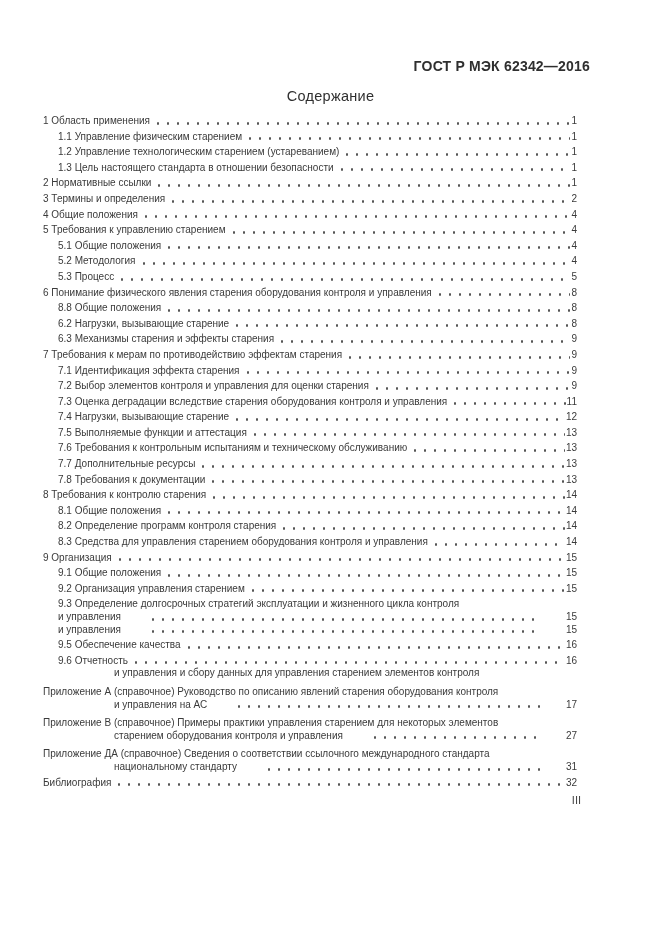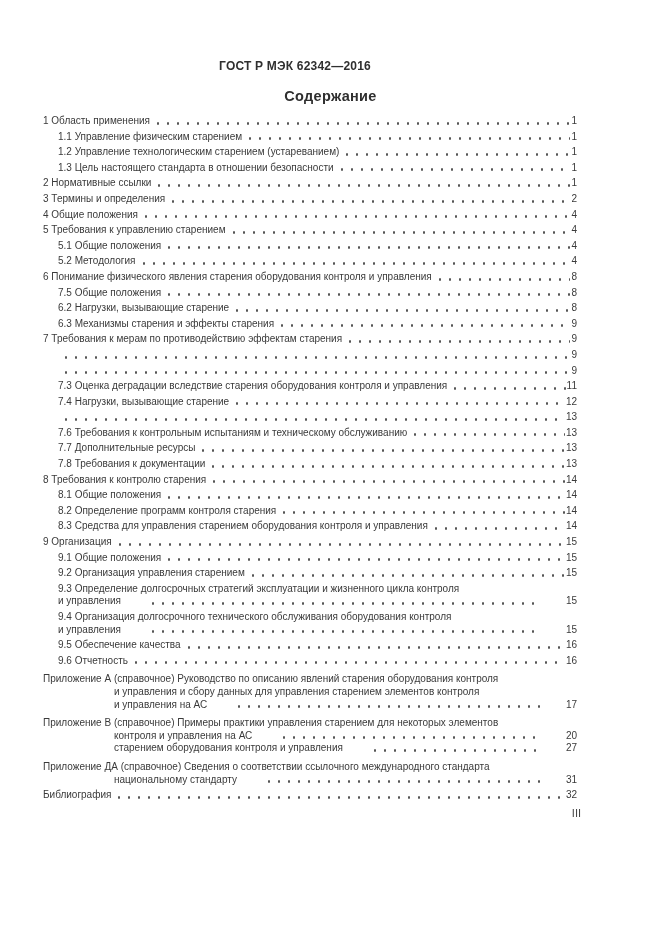--- a/index.html
+++ b/index.html
@@ -13,31 +13,31 @@
   body {
     width: 661px;
     height: 935px;
     background: var(--bg);
     font-family: "Liberation Sans", sans-serif;
     color: var(--text);
     overflow: hidden;
   }
   .page { padding-top: 60px; }
   .doc-header {
-    text-align: center;
+    text-align: right;
     margin-right: 71px;
     font-weight: bold;
-    font-size: 12px;
+    font-size: 14px;
     line-height: 13px;
     color: var(--heading);
     letter-spacing: 0.2px;
   }
   .doc-title {
     text-align: center;
-    font-weight: bold;
+    font-weight: normal;
     font-size: 14.5px;
     line-height: 18px;
     margin-top: 14px;
     color: var(--heading);
     letter-spacing: 0.3px;
   }
   .toc {
     margin: 8px 84px 0 43px;
     font-size: 10px;
   }
@@ -121,64 +121,72 @@
       <div class="toc-row lvl1">
         <span class="toc-text">5.1 Общие положения</span>
         <span class="leader"></span>
         <span class="pg">4</span>
       </div>
       <div class="toc-row lvl1">
         <span class="toc-text">5.2 Методология</span>
         <span class="leader"></span>
         <span class="pg">4</span>
       </div>
+      <div class="toc-row lvl1">
+        <span class="toc-text">5.3 Процесс</span>
+        <span class="leader"></span>
+        <span class="pg">5</span>
+      </div>
       <div class="toc-row lvl0">
         <span class="toc-text">6 Понимание физического явления старения оборудования контроля и управления</span>
         <span class="leader"></span>
         <span class="pg">8</span>
       </div>
       <div class="toc-row lvl1">
-        <span class="toc-text">7.5 Общие положения</span>
+        <span class="toc-text">8.8 Общие положения</span>
         <span class="leader"></span>
         <span class="pg">8</span>
       </div>
       <div class="toc-row lvl1">
         <span class="toc-text">6.2 Нагрузки, вызывающие старение</span>
         <span class="leader"></span>
         <span class="pg">8</span>
       </div>
       <div class="toc-row lvl1">
         <span class="toc-text">6.3 Механизмы старения и эффекты старения</span>
         <span class="leader"></span>
         <span class="pg">9</span>
       </div>
       <div class="toc-row lvl0">
         <span class="toc-text">7 Требования к мерам по противодействию эффектам старения</span>
         <span class="leader"></span>
         <span class="pg">9</span>
       </div>
       <div class="toc-row lvl1">
-        <span class="leader"></span>
-        <span class="pg">9</span>
-      </div>
-      <div class="toc-row lvl1">
+        <span class="toc-text">7.1 Идентификация эффекта старения</span>
+        <span class="leader"></span>
+        <span class="pg">9</span>
+      </div>
+      <div class="toc-row lvl1">
+        <span class="toc-text">7.2 Выбор элементов контроля и управления для оценки старения</span>
         <span class="leader"></span>
         <span class="pg">9</span>
       </div>
       <div class="toc-row lvl1">
         <span class="toc-text">7.3 Оценка деградации вследствие старения оборудования контроля и управления</span>
         <span class="leader"></span>
         <span class="pg">11</span>
       </div>
       <div class="toc-row lvl1">
         <span class="toc-text">7.4 Нагрузки, вызывающие старение</span>
         <span class="leader"></span>
         <span class="pg">12</span>
       </div>
       <div class="toc-row lvl1">
+        <span class="toc-text">7.5 Выполняемые функции и аттестация</span>
         <span class="leader"></span>
         <span class="pg">13</span>
       </div>
       <div class="toc-row lvl1">
         <span class="toc-text">7.6 Требования к контрольным испытаниям и техническому обслуживанию</span>
         <span class="leader"></span>
         <span class="pg">13</span>
       </div>
       <div class="toc-row lvl1">
         <span class="toc-text">7.7 Дополнительные ресурсы</span>
@@ -226,58 +234,50 @@
         <span class="pg">15</span>
       </div>
       <div class="toc-row lvl1">
         <span class="toc-text">9.3 Определение долгосрочных стратегий эксплуатации и жизненного цикла контроля</span>
       </div>
       <div class="toc-row lvl1 cont">
         <span class="toc-text">и управления</span>
         <span class="leader"></span>
         <span class="pg">15</span>
       </div>
-      <div class="toc-row lvl1">
-        <span class="toc-text">9.4 Организация долгосрочного технического обслуживания оборудования контроля</span>
-      </div>
       <div class="toc-row lvl1 cont">
         <span class="toc-text">и управления</span>
         <span class="leader"></span>
         <span class="pg">15</span>
       </div>
       <div class="toc-row lvl1">
         <span class="toc-text">9.5 Обеспечение качества</span>
         <span class="leader"></span>
         <span class="pg">16</span>
       </div>
       <div class="toc-row lvl1">
         <span class="toc-text">9.6 Отчетность</span>
         <span class="leader"></span>
         <span class="pg">16</span>
       </div>
+      <div class="toc-row lvl2 cont">
+        <span class="toc-text">и управления и сбору данных для управления старением элементов контроля</span>
+      </div>
       <div class="toc-row lvl0 gap">
         <span class="toc-text">Приложение А (справочное) Руководство по описанию явлений старения оборудования контроля</span>
       </div>
       <div class="toc-row lvl2 cont">
-        <span class="toc-text">и управления и сбору данных для управления старением элементов контроля</span>
-      </div>
-      <div class="toc-row lvl2 cont">
         <span class="toc-text">и управления на АС</span>
         <span class="leader"></span>
         <span class="pg">17</span>
       </div>
       <div class="toc-row lvl0 gap">
         <span class="toc-text">Приложение В (справочное) Примеры практики управления старением для некоторых элементов</span>
       </div>
       <div class="toc-row lvl2 cont">
-        <span class="toc-text">контроля и управления на АС</span>
-        <span class="leader"></span>
-        <span class="pg">20</span>
-      </div>
-      <div class="toc-row lvl2 cont">
         <span class="toc-text">старением оборудования контроля и управления</span>
         <span class="leader"></span>
         <span class="pg">27</span>
       </div>
       <div class="toc-row lvl0 gap">
         <span class="toc-text">Приложение ДА (справочное) Сведения о соответствии ссылочного международного стандарта</span>
       </div>
       <div class="toc-row lvl2 cont">
         <span class="toc-text">национальному стандарту</span>
         <span class="leader"></span>

